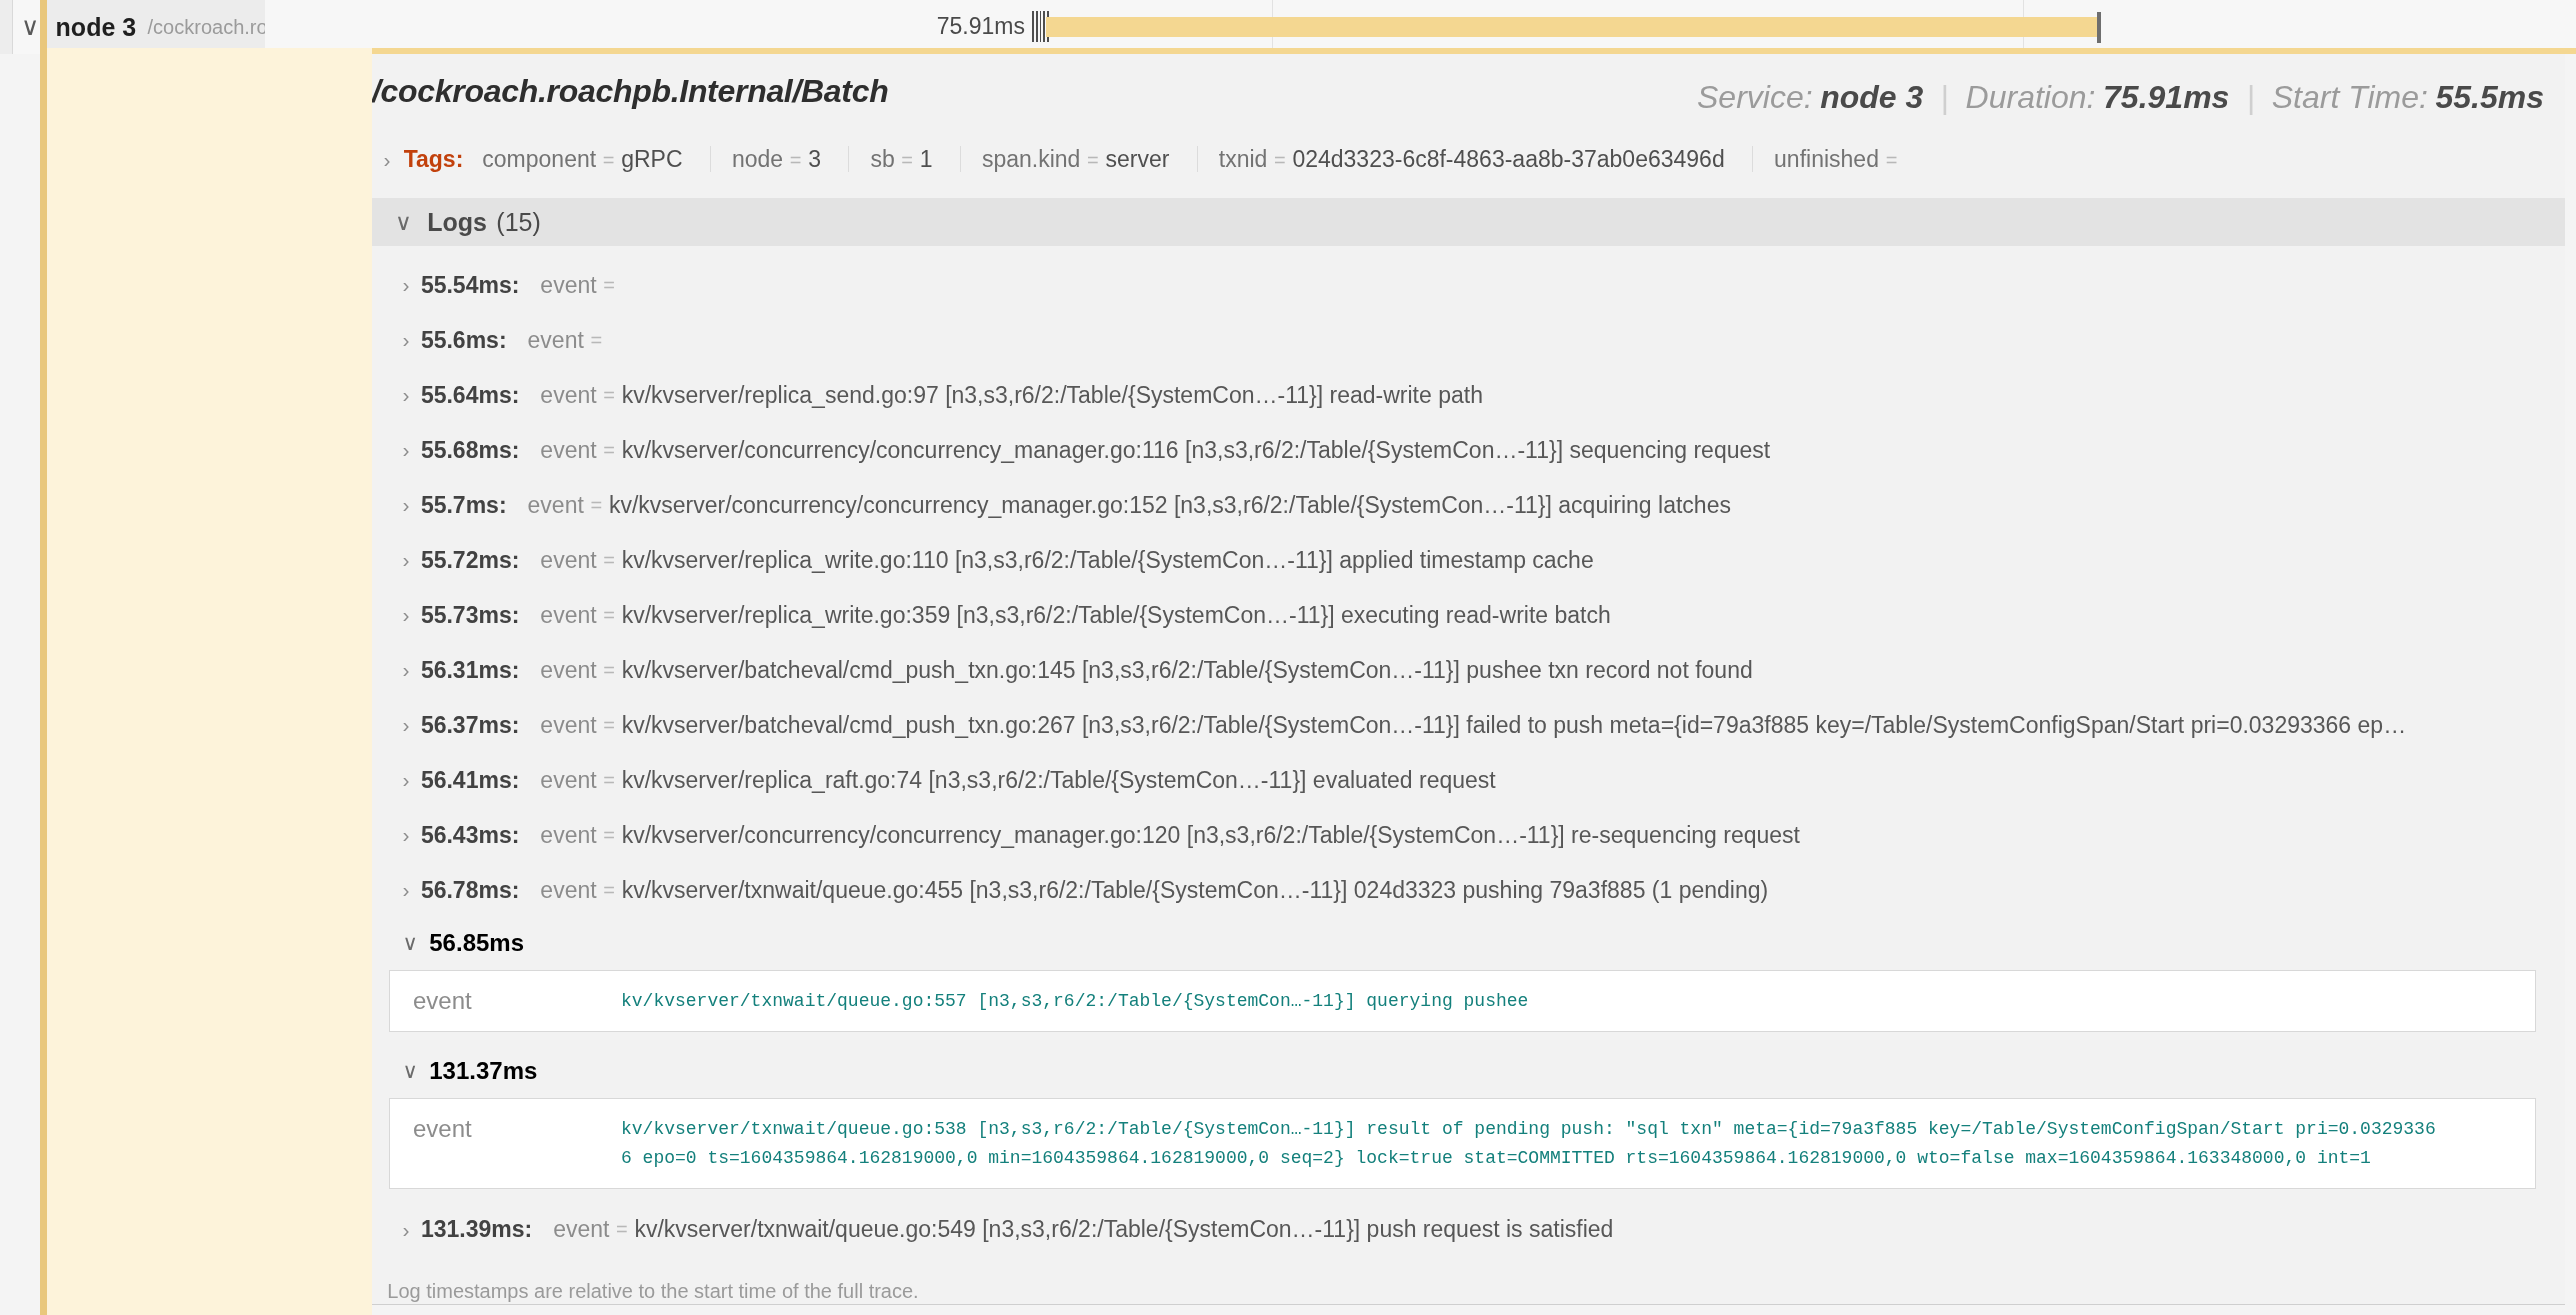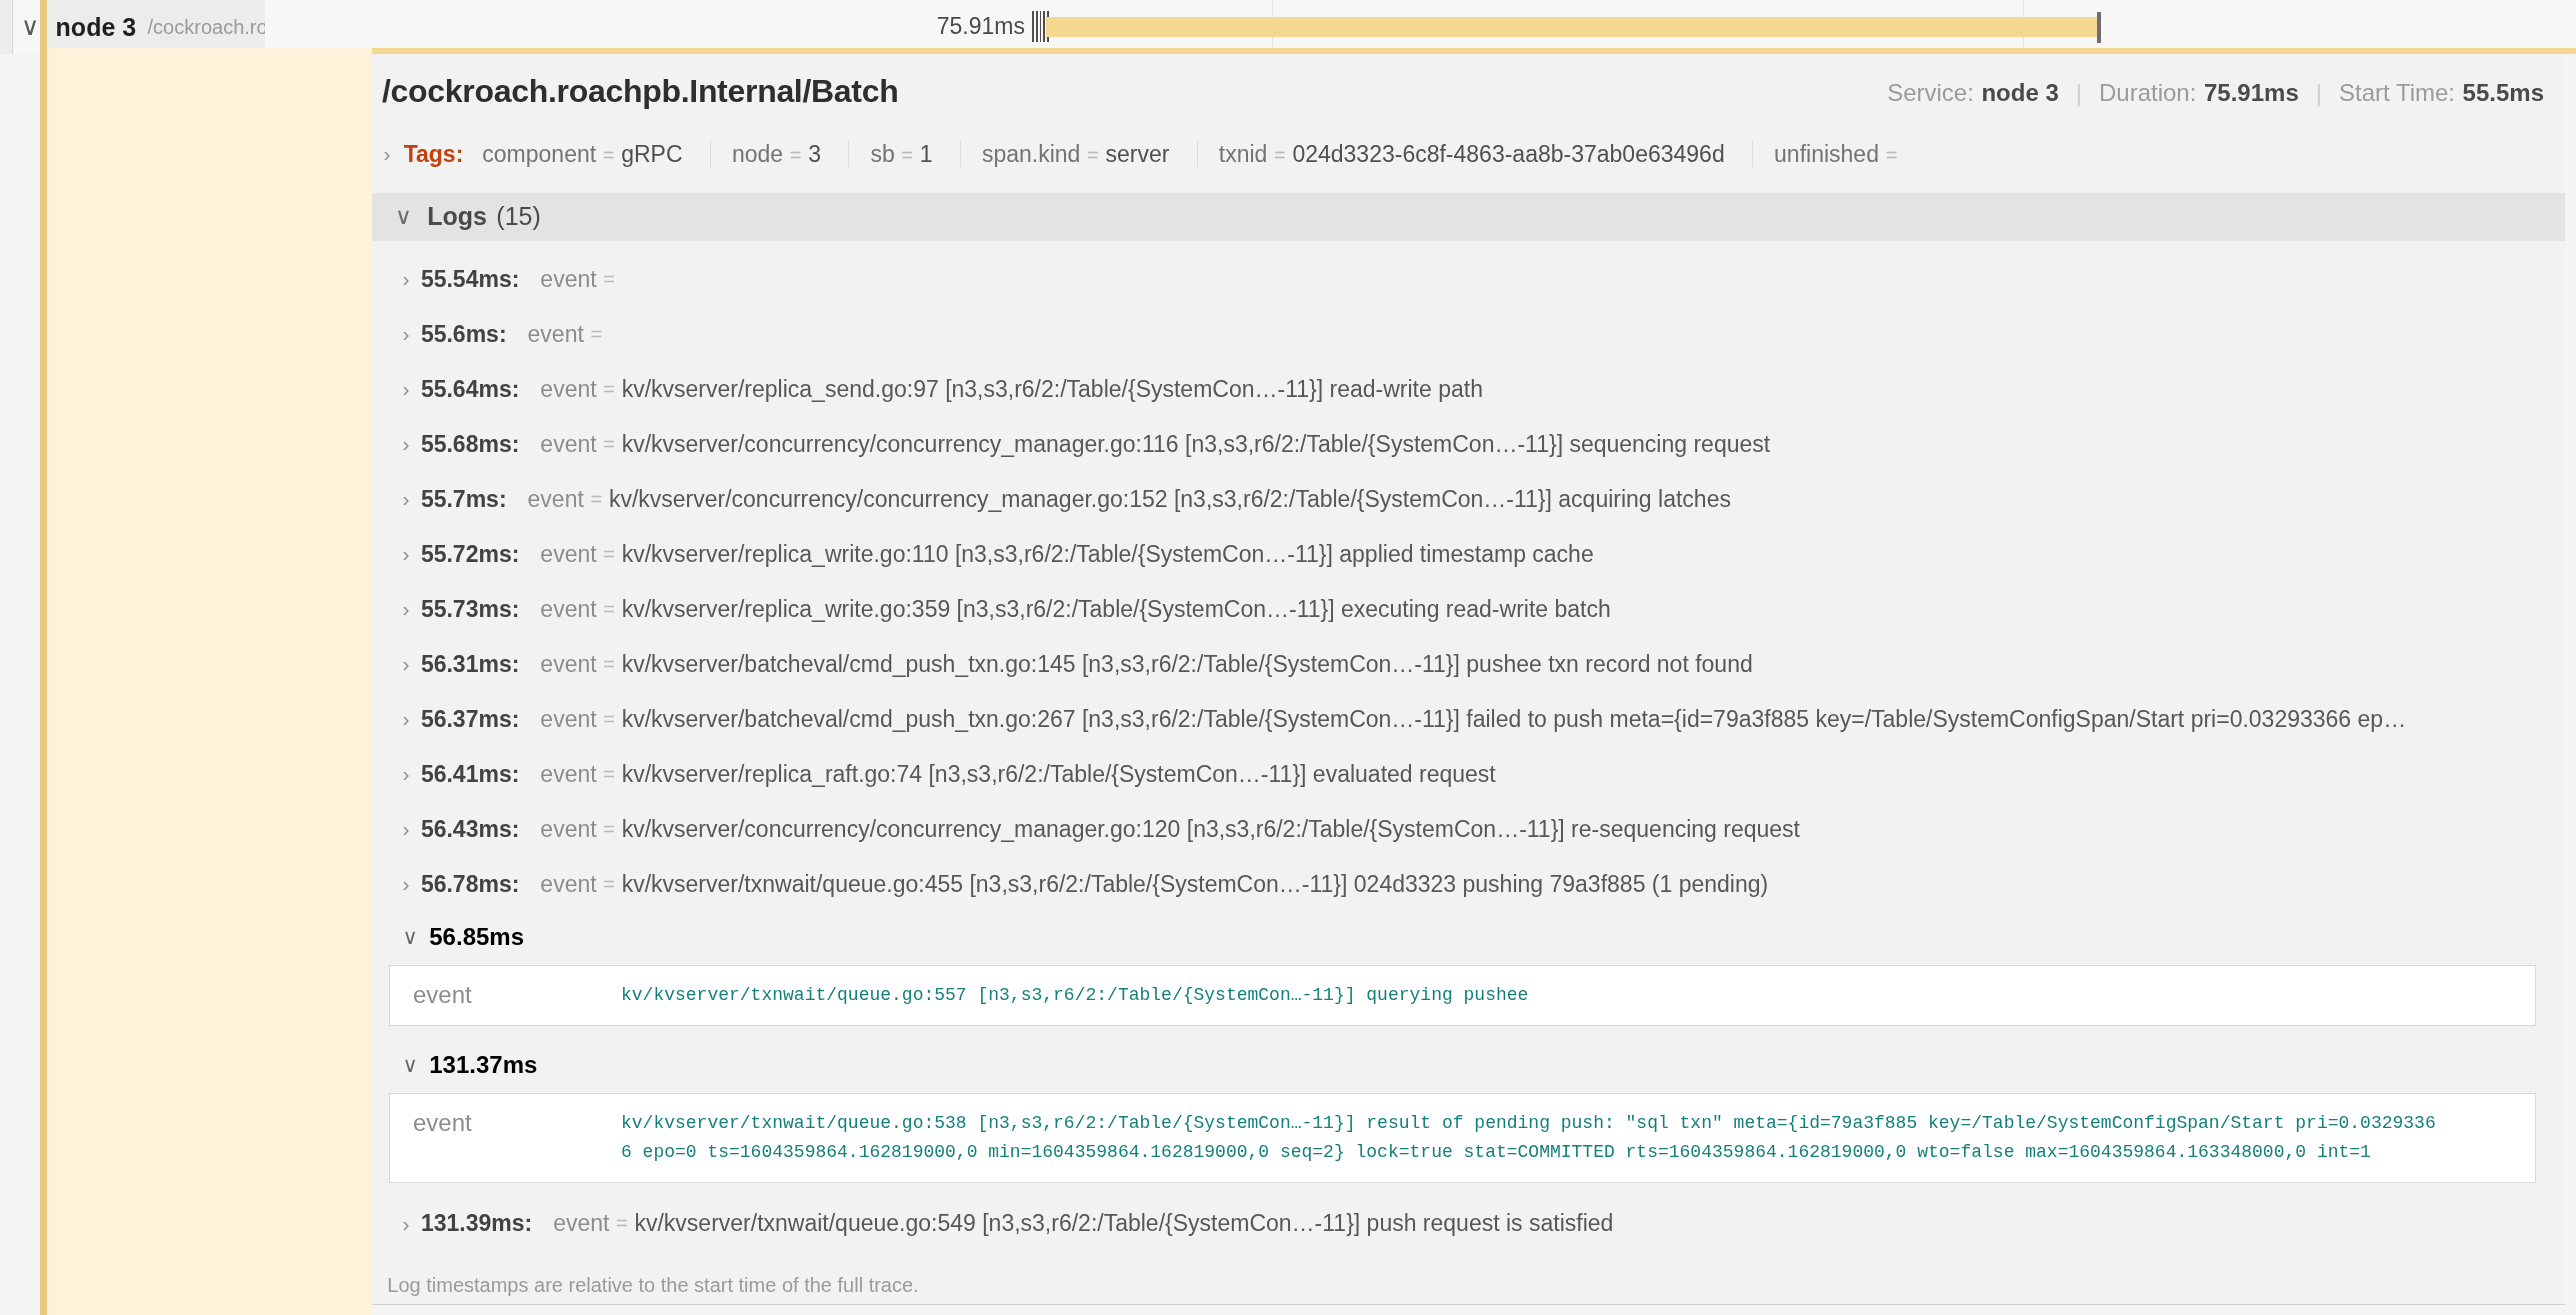--- a/index.html
+++ b/index.html
@@ -24,23 +24,23 @@
   .row-strip { position:absolute; left:265px; top:48px; width:2311px; height:6.7px; background:#f4d791; }
 
   
   .cream { position:absolute; left:47px; top:48px; width:325px; height:1268px; background:#fdf3da; }
 
   
   .panel { position:absolute; left:372px; top:54px; width:2193px; height:1251px;
     background:#f2f2f2; border-bottom:1.9px solid #cfcfcf; overflow:hidden; }
 
   .panel-head { display:flex; justify-content:space-between; align-items:flex-start;
-    padding:19px 21px 0 10px; }
+    padding:19px 21px 0 0;font-style:italic; }
   .op-title { font-size:32px; font-weight:bold; color:#2e2e2e; letter-spacing:-0.3px; }
-  .head-meta { display:flex; align-items:flex-end; margin-top:5.7px; font-size:24px; color:#9b9b9b; white-space:nowrap; }
+  .head-meta { display:flex; align-items:flex-end; margin-top:5.7px; font-size:32px; color:#9b9b9b; white-space:nowrap; }
   .head-meta b { color:#4a4a4a; margin-left:7.6px; }
   .head-meta .sep { margin:0 17px; color:#cfcfcf; }
 
   .tags-row { display:flex; align-items:center; margin:30.5px 0 0 7.6px; font-size:23px;
     color:#737373; cursor:pointer; white-space:nowrap; overflow:hidden; }
   .tags-row .chev { color:#8c8c8c; font-size:21px; margin:0 13.3px 0 3.8px; }
   .tags-row .tlabel { font-weight:bold; color:#c2410c; margin-right:19px; }
   .tag-item { padding:0 21px; border-left:1px solid #dcdcdc; color:#737373; }
   .tag-item:first-of-type { border-left:none; padding-left:0; }
   .tag-item .eq { color:#b8b8b8; margin:0 6.7px; font-size:20px; }

